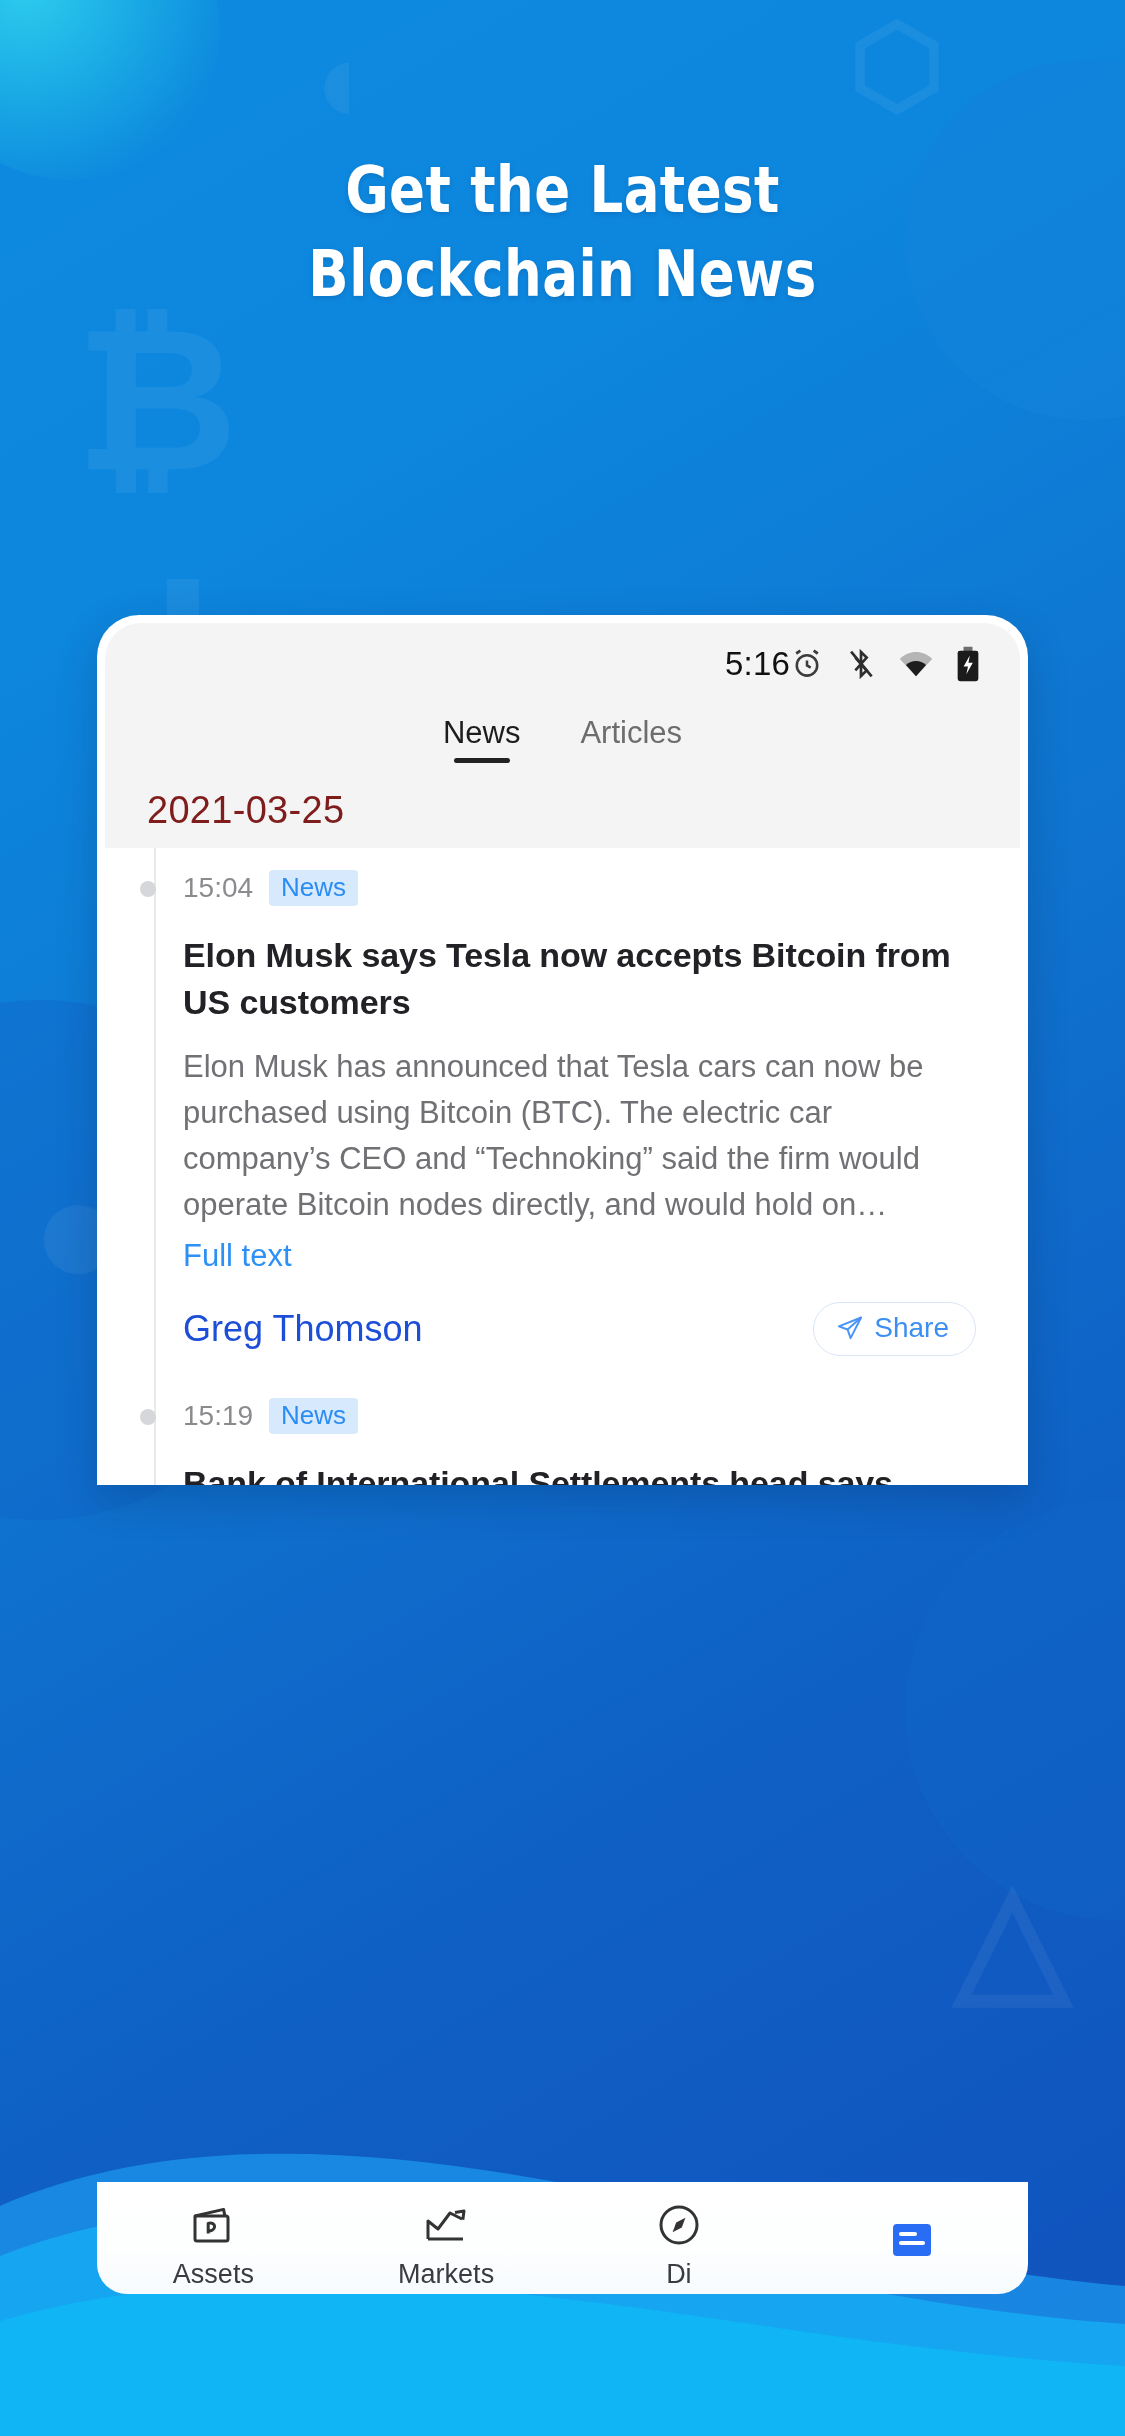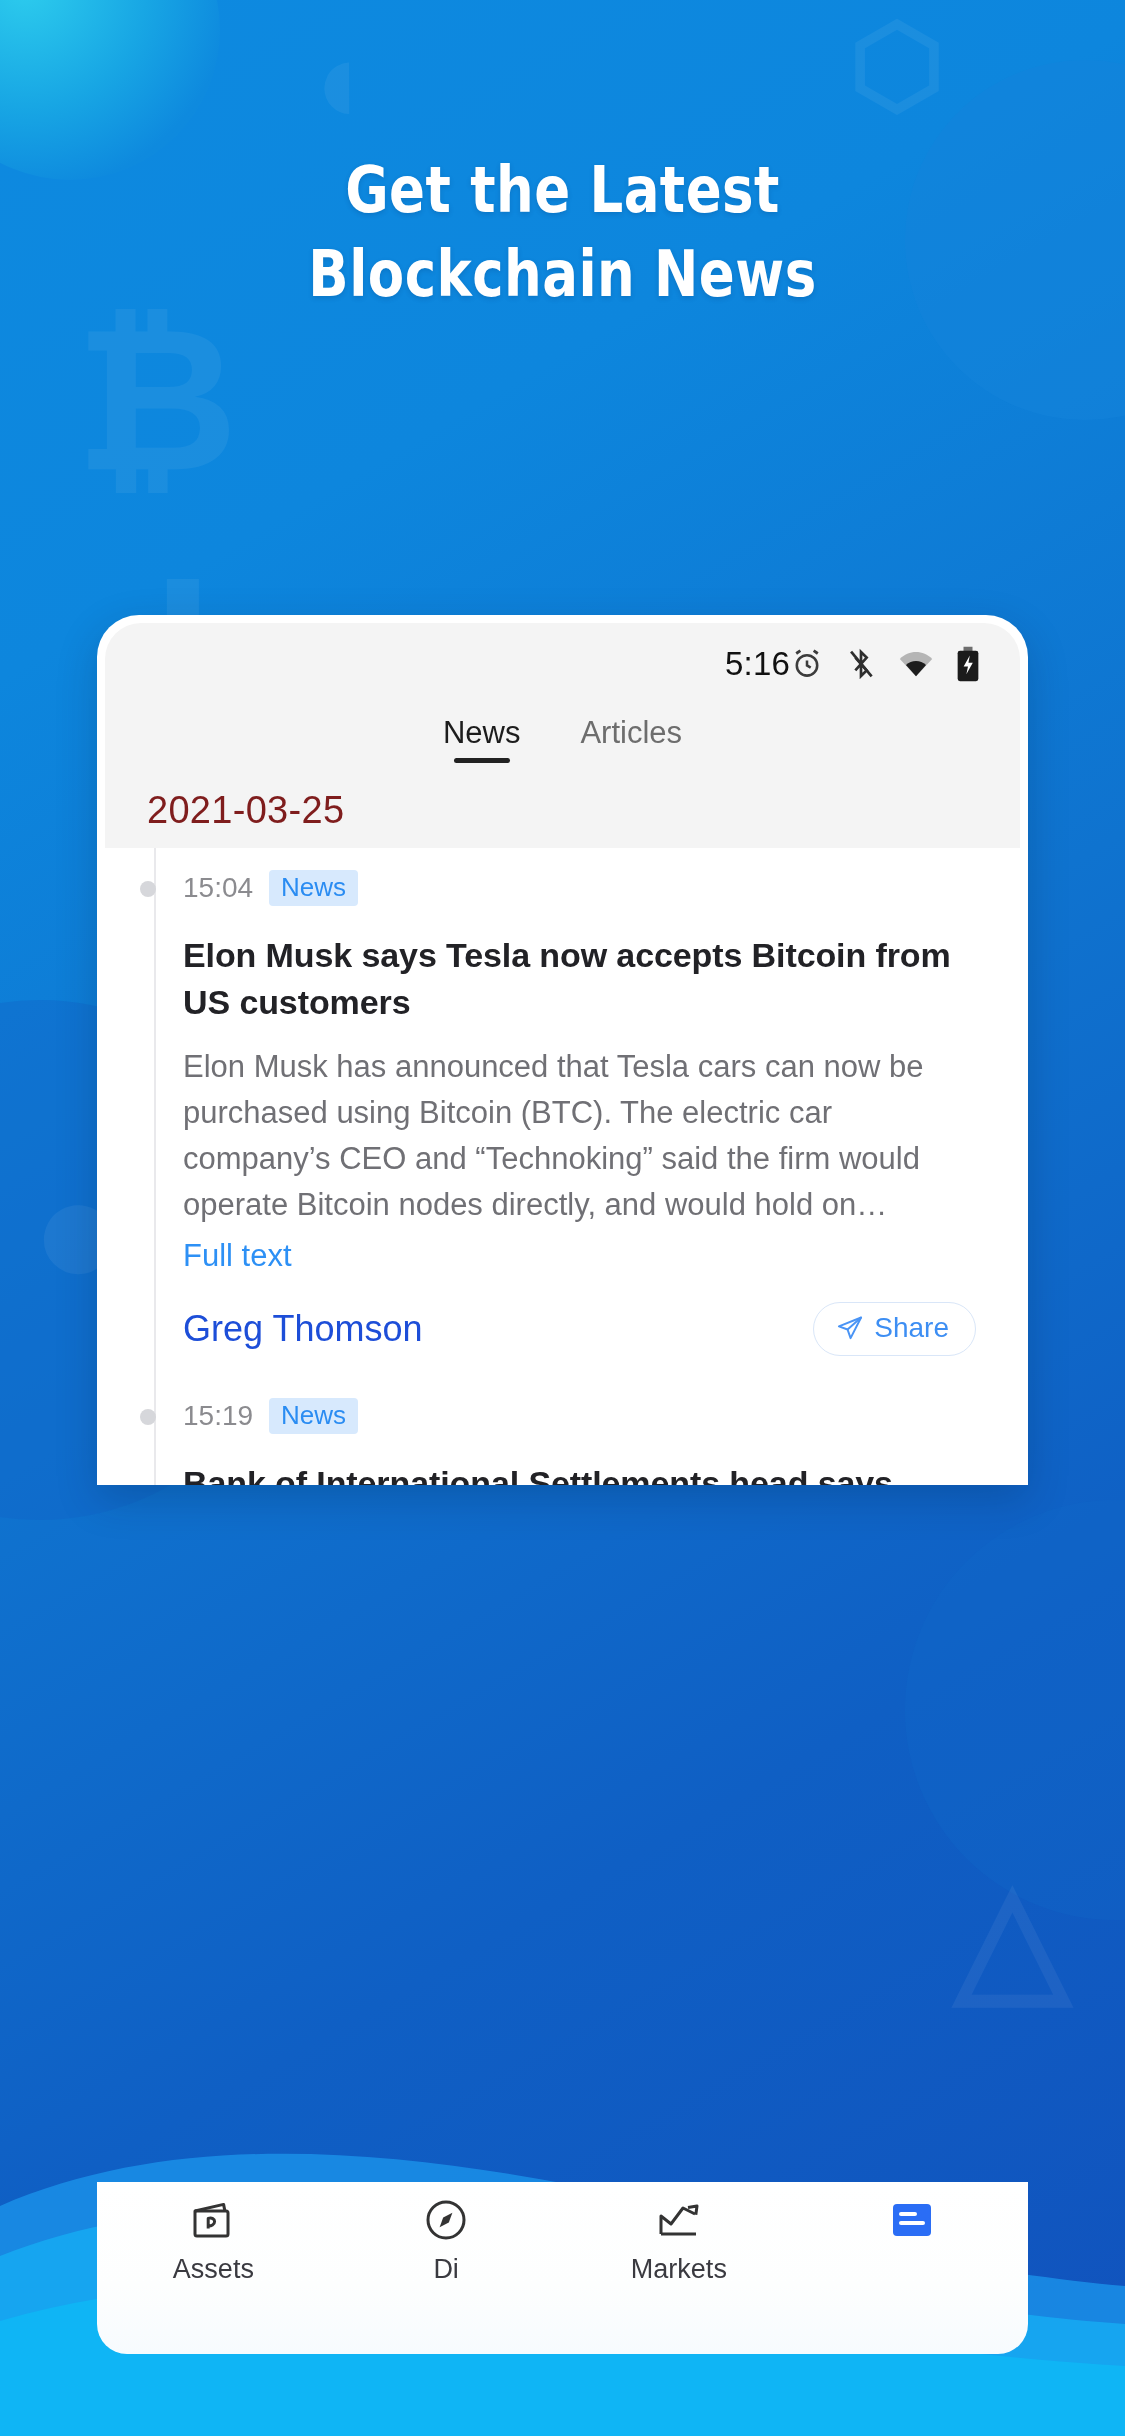--- a/index.html
+++ b/index.html
@@ -130,23 +130,23 @@
   .fulltext { font-size:31px; color:#2d90f5; margin-bottom:28px; display:inline-block; }
   .footer-row { display:flex; align-items:center; justify-content:space-between; }
   .author { font-size:36px; color:#1d4ed8; }
   .share {
     display:flex; align-items:center; gap:10px;
     border:1.5px solid #d9e6f8; border-radius:40px;
     padding:9px 26px 11px 22px; color:#3d8ef3; font-size:28px;
     background:#fff;
   }
   .navbar {
-    position:absolute; left:97px; top:2182px; width:931px; height:172px;
+    position:absolute; left:97px; top:2182px; width:931px; height:112px;
     background:linear-gradient(180deg,#ffffff 0%,#fdfefe 60%,#f7fbfe 100%);
-    display:flex; align-items:flex-start; padding-top:14px;
+    display:flex; align-items:center; padding-top:14px;
     border-radius:0 0 30px 30px;
   }
   .navitem { flex:1; display:flex; flex-direction:column; align-items:center; gap:10px; }
   .navlabel { font-size:27px; color:#3a3a40; }
   .navitem.active .navlabel { color:#2a6df5; }
   .navitem svg { display:block; }
 </style>
 </head>
 <body>
 
@@ -258,34 +258,34 @@
   <div class="navitem">
     <svg width="48" height="48" viewBox="0 0 24 24" fill="none" stroke="#333" stroke-width="1.5" stroke-linejoin="round">
       <path d="M3 7.5h15.5a1 1 0 0 1 1 1V19a1 1 0 0 1-1 1H4a1 1 0 0 1-1-1Z"></path>
       <path d="M3 7.5 17.3 4.2l.6 3.1"></path>
       <path d="M9.6 11.2c1.9-.5 3.2.3 3.2 1.6 0 1.5-1.7 2.3-3.2 2.2Zm0 0v5"></path>
     </svg>
     <span class="navlabel">Assets</span>
   </div>
 
   <div class="navitem">
-    <svg width="48" height="48" viewBox="0 0 24 24" fill="none" stroke="#333" stroke-width="1.5">
-      <circle cx="12" cy="12" r="9"></circle>
-      <path d="M15.2 8.4 10.6 10.8 8.8 15.6l4.6-2.4Z" fill="#333" stroke="none"></path>
-    </svg>
-    <span class="navlabel">Di</span>
-  </div>
-
-  <div class="navitem">
     <svg width="48" height="48" viewBox="0 0 24 24" fill="none" stroke="#333" stroke-width="1.5" stroke-linejoin="round">
       <path d="M3 19V10l5 4 6-8 6 3"></path>
       <path d="M3 19h17.5"></path>
       <path d="M16.5 5.8 21 5l-.6 4.4"></path>
     </svg>
     <span class="navlabel">Markets</span>
+  </div>
+
+  <div class="navitem">
+    <svg width="48" height="48" viewBox="0 0 24 24" fill="none" stroke="#333" stroke-width="1.5">
+      <circle cx="12" cy="12" r="9"></circle>
+      <path d="M15.2 8.4 10.6 10.8 8.8 15.6l4.6-2.4Z" fill="#333" stroke="none"></path>
+    </svg>
+    <span class="navlabel">Di</span>
   </div>
 
   <div class="navitem active">
     <svg width="48" height="48" viewBox="0 0 24 24">
       <rect x="2.5" y="4" width="19" height="16" rx="2" fill="#2a6df5"></rect>
       <rect x="5.5" y="8" width="9" height="2" rx="1" fill="#ffffff"></rect>
       <rect x="5.5" y="12.5" width="13" height="2" rx="1" fill="#ffffff"></rect>
     </svg>
     <span class="navlabel"></span>
   </div>

